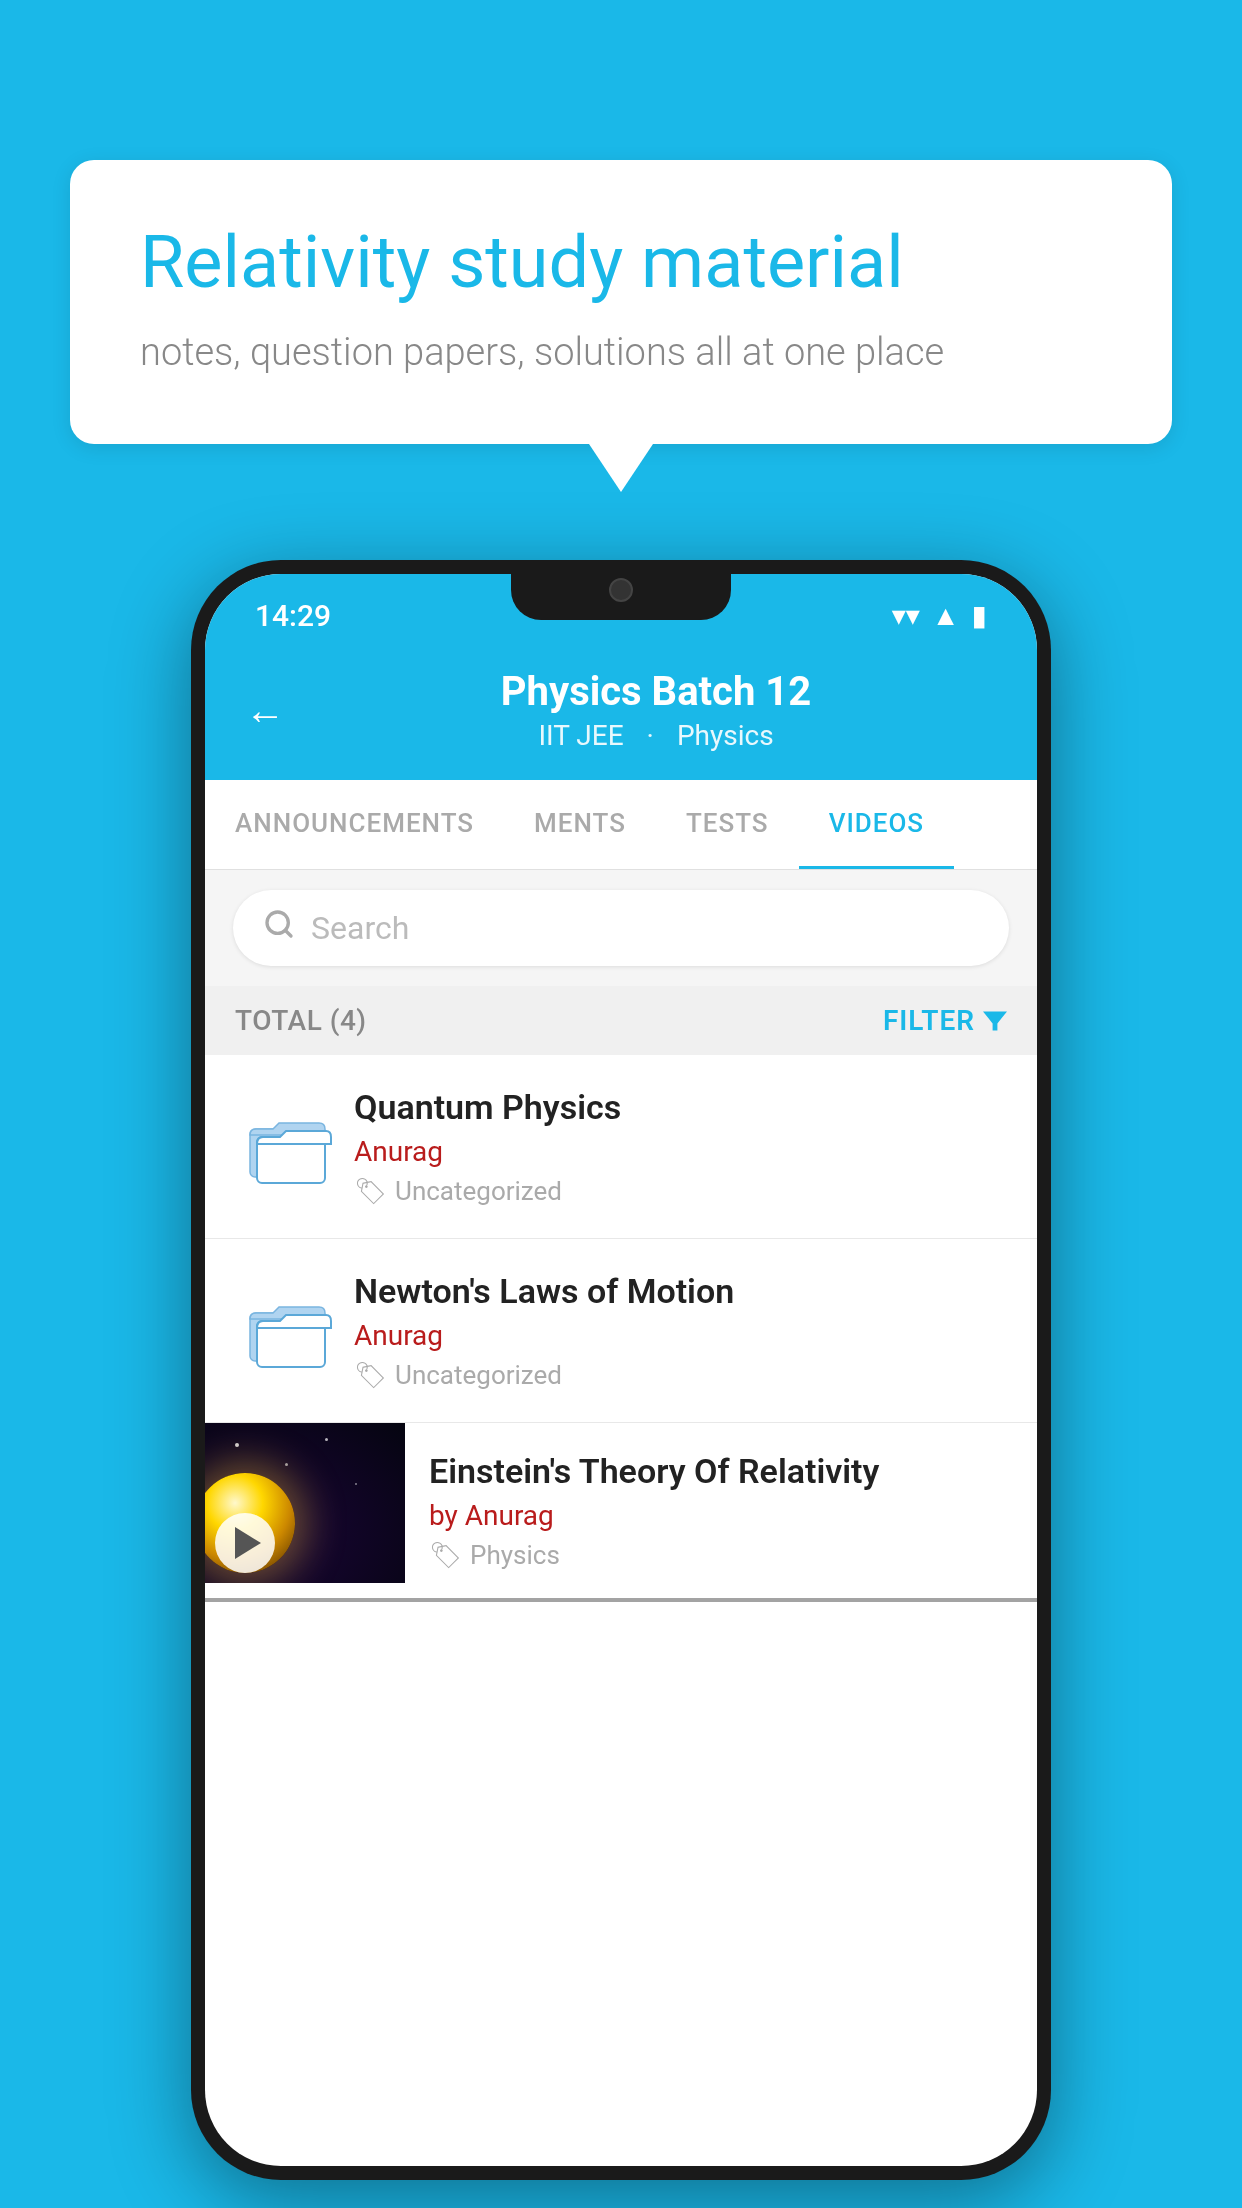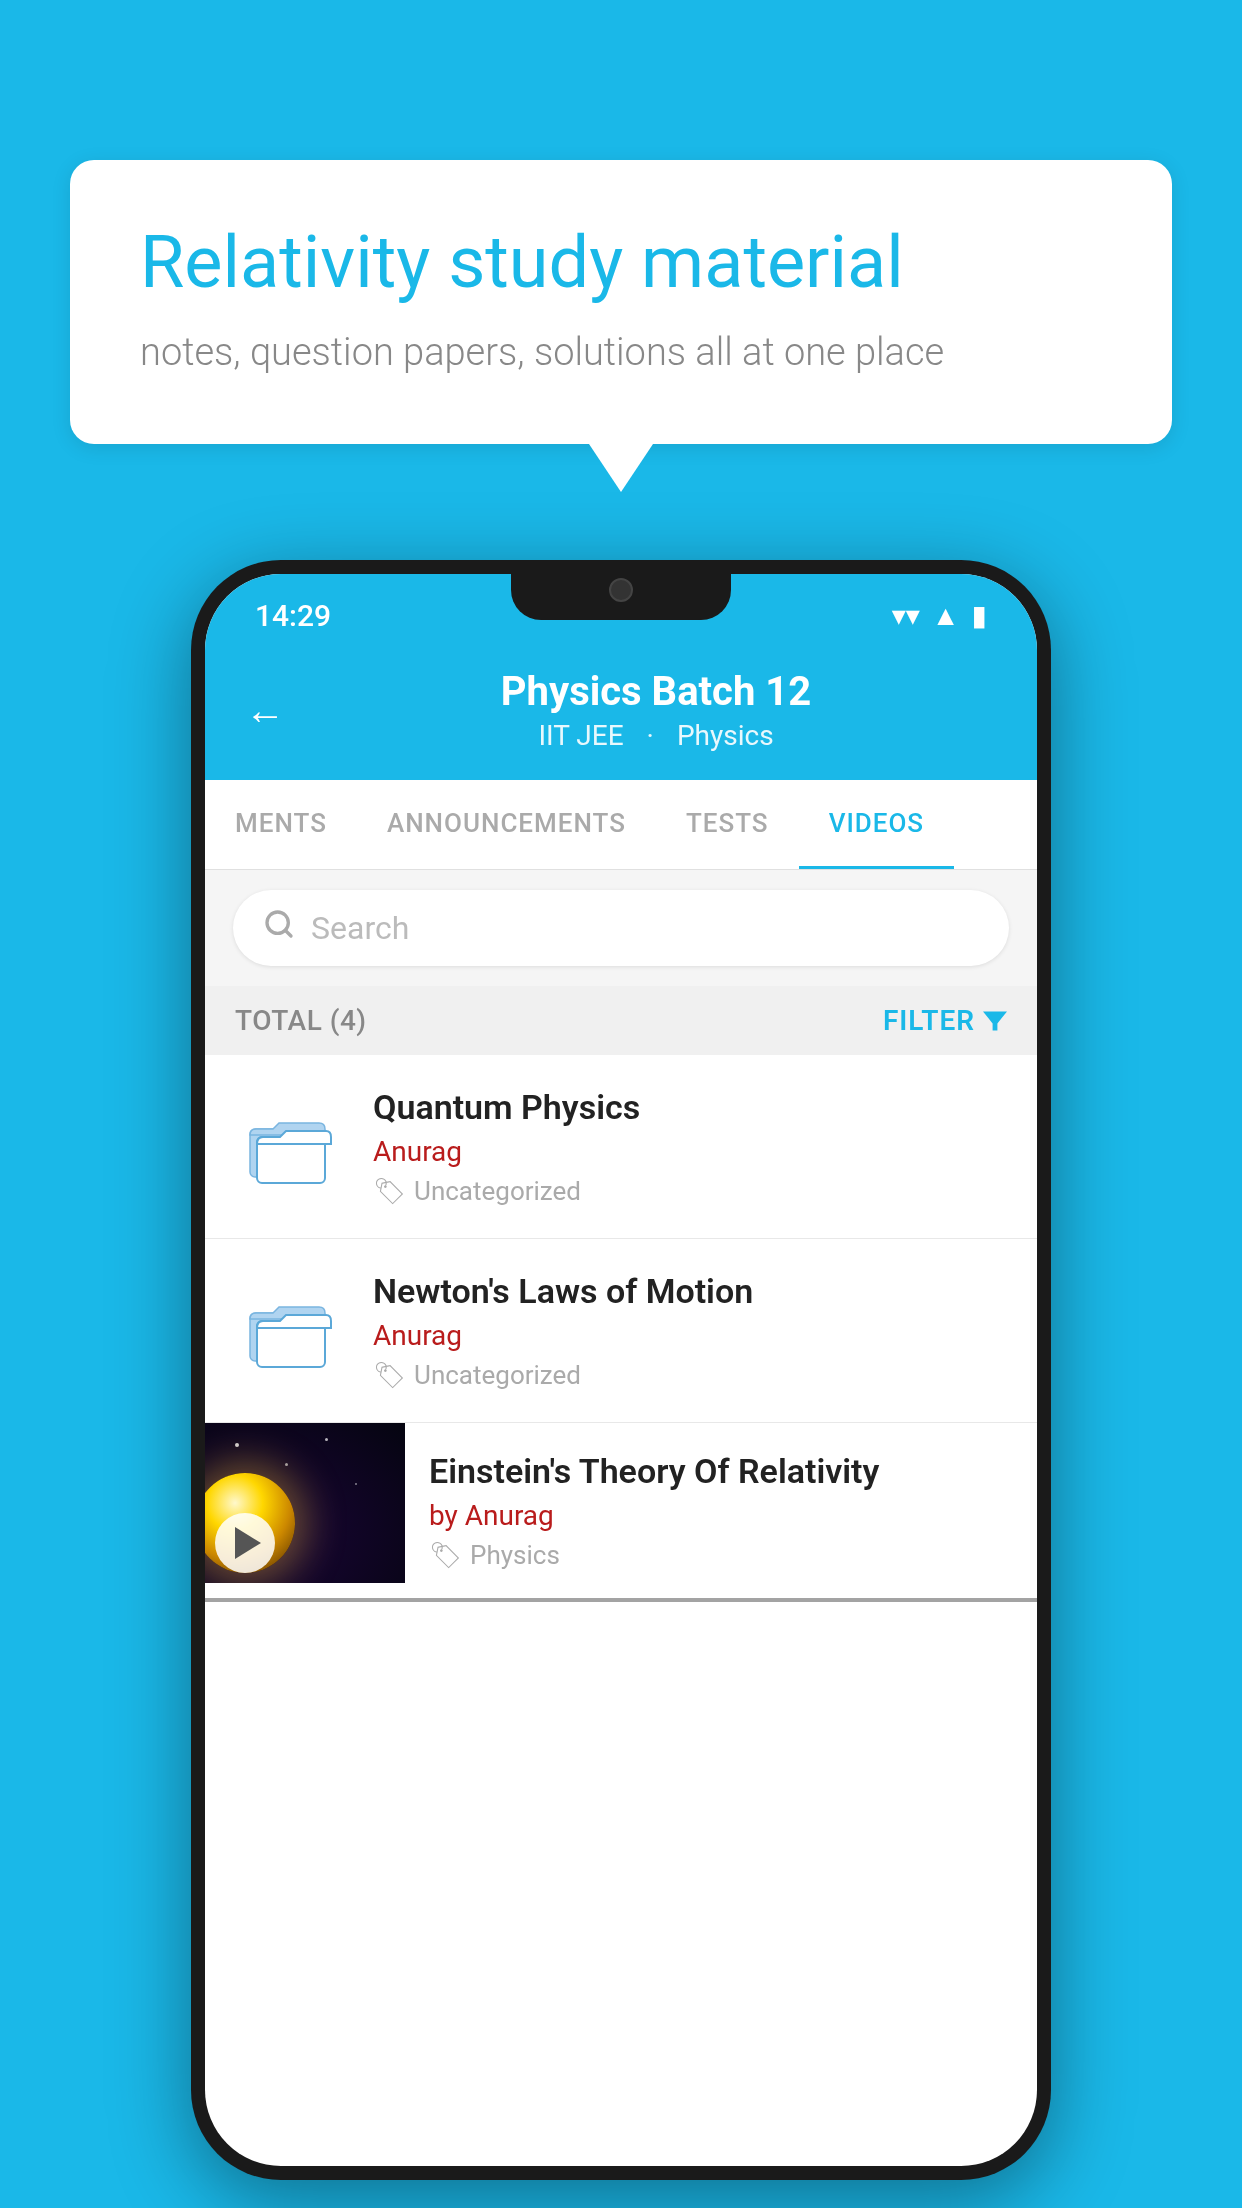--- a/index.html
+++ b/index.html
@@ -254,21 +254,21 @@
       background: white;
       flex: 1;
       overflow-y: auto;
     }
 
     .video-item {
       display: flex;
       align-items: center;
       padding: 32px 30px;
       border-bottom: 1px solid #e8e8e8;
-      gap: 28px;
+      gap: 9px;
       cursor: pointer;
       background: white;
     }
 
     .video-thumb {
       width: 110px;
       height: 110px;
       flex-shrink: 0;
       display: flex;
       align-items: center;
@@ -379,22 +379,22 @@
           <div class="header-title">Physics Batch 12</div>
           <div class="header-subtitle">
             <span>IIT JEE</span>
             <span>·</span>
             <span>Physics</span>
           </div>
         </div>
       </div>
 
       <div class="tabs-bar">
+        <div class="tab-item">ANNOUNCEMENTS</div>
         <div class="tab-item">MENTS</div>
-        <div class="tab-item">ANNOUNCEMENTS</div>
         <div class="tab-item">TESTS</div>
         <div class="tab-item active">VIDEOS</div>
       </div>
 
       <div class="search-container">
         <div class="search-box">
           <div class="search-icon-wrap">
             <svg width="32" height="32" viewBox="0 0 24 24" fill="none" stroke="#aaa" stroke-width="2.5" stroke-linecap="round" stroke-linejoin="round">
               <circle cx="11" cy="11" r="8"></circle>
               <line x1="21" y1="21" x2="16.65" y2="16.65"></line>

